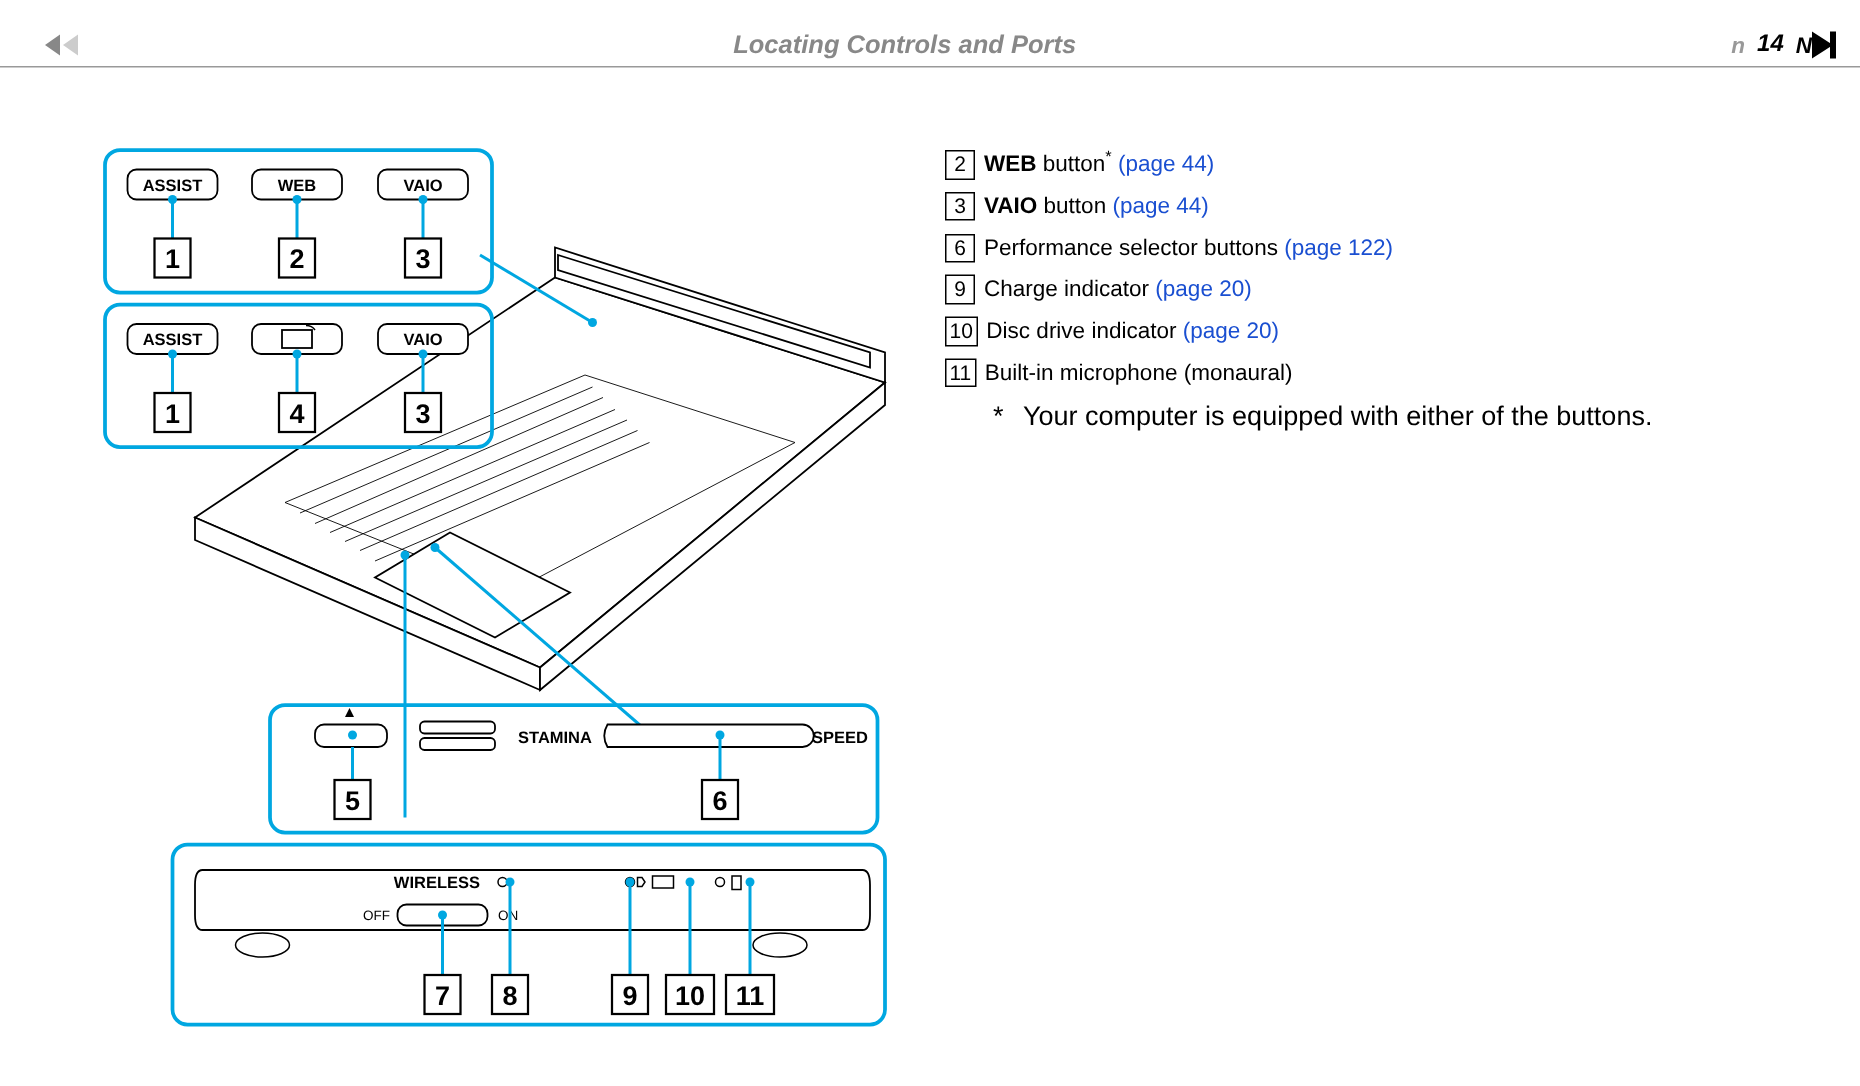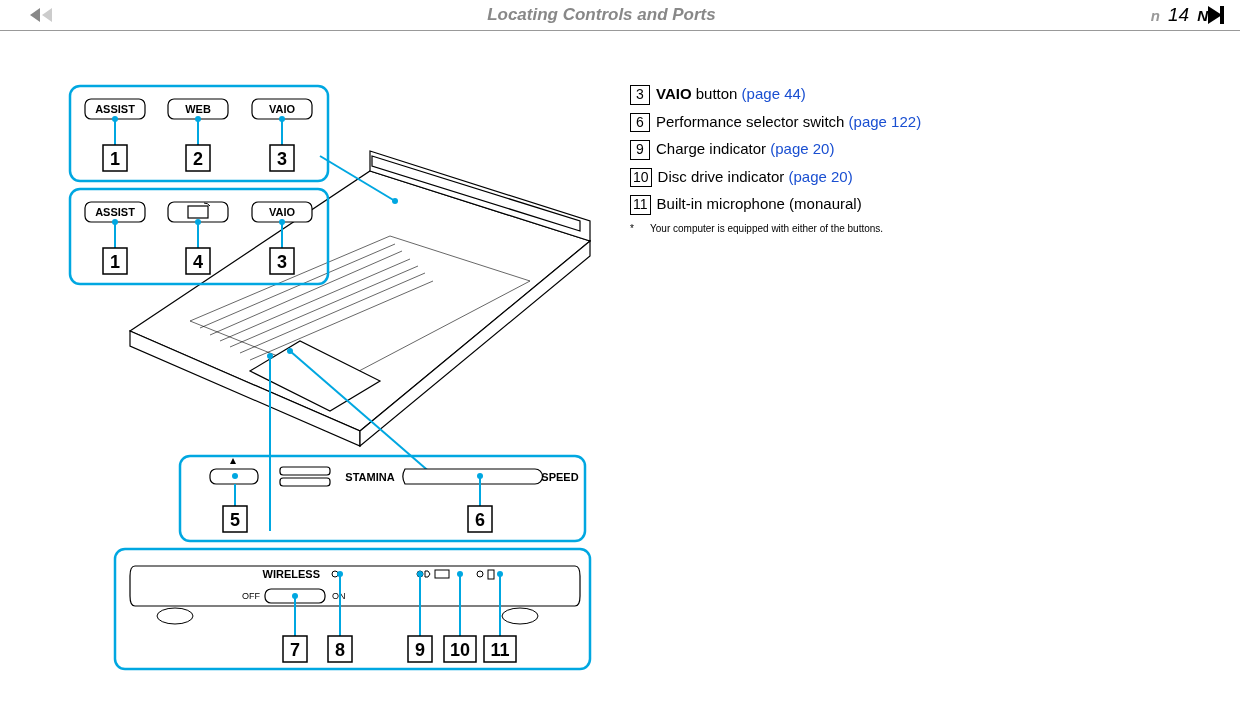--- a/index.html
+++ b/index.html
@@ -10,38 +10,38 @@
     font-size: 15px;
     color: #000;
     background: #fff;
     position: relative;
     overflow: hidden;
   }
   .header {
     display: flex;
     justify-content: space-between;
     align-items: center;
-    padding: 4px 16px 4px 30px;
+    padding: 20px 16px 4px 30px;
     border-bottom: 1px solid #999;
   }
   .header-title {
     color: #888;
     font-weight: bold;
     font-style: italic;
     font-size: 17px;
   }
   .header-right {
     display: flex;
     align-items: center;
     gap: 8px;
   }
   .page-num {
     font-style: italic;
-    font-weight: normal;
-    font-size: 19px;
+    font-weight: bold;
+    font-size: 16px;
   }
   .nav-left-block {
     display:inline-flex; gap:2px; align-items:center;
   }
   .tri-left { display:inline-block; width:0;height:0;border-top:7px solid transparent;border-bottom:7px solid transparent;border-right:10px solid #888; }
   .tri-right-big { display:inline-block; width:0;height:0;border-top:9px solid transparent;border-bottom:9px solid transparent;border-left:14px solid #000; }
   .bar-stop { display:inline-block; width:4px; height:18px; background:#000; margin-left:-2px; }
 
   .content {
     display: flex;
@@ -84,21 +84,22 @@
     font-size: 14px;
     padding: 0 2px;
     margin-right: 6px;
     vertical-align: baseline;
   }
   .link { color: #1a4fd1; }
   .bold { font-weight: bold; }
   sup { font-size: 11px; }
   .footnote {
     margin-top: 6px;
-    font-size: 10px;
+    font-size: 18px;
+    margin-left: 32px;
   }
   .foot-body { font-family: "Arial Narrow", Arial, sans-serif; }
   .footnote .star {
     display:inline-block; width: 20px;
   }
 
   
   .diag-label {
     font-family: Arial, sans-serif;
     font-size: 11px;
@@ -282,22 +283,23 @@
           <rect class="num-box" x="424" y="555" width="32" height="26"></rect>
             <text class="num-text" x="440" y="570">11</text>
         </g>
 
       </svg>
     </div>
   </div>
 
   <div class="text-col">
     <ul class="legend-list" id="legend-list">
+        <li><span class="boxed-num">2</span><span class="bold">WEB</span><span> button</span><sup>*</sup> <span class="link">(page 44)</span></li>
         <li><span class="boxed-num">3</span><span class="bold">VAIO</span><span> button </span><span class="link">(page 44)</span></li>
-        <li><span class="boxed-num">6</span><span>Performance selector switch </span><span class="link">(page 122)</span></li>
+        <li><span class="boxed-num">6</span><span>Performance selector buttons </span><span class="link">(page 122)</span></li>
         <li><span class="boxed-num">9</span><span>Charge indicator </span><span class="link">(page 20)</span></li>
         <li><span class="boxed-num">10</span><span>Disc drive indicator </span><span class="link">(page 20)</span></li>
         <li><span class="boxed-num">11</span><span>Built-in microphone (monaural)</span></li>
       </ul>
     <p class="footnote">
       <span class="star">*</span><span class="foot-body">Your computer is equipped with either of the buttons.</span>
     </p>
   </div>
 </div>
 

